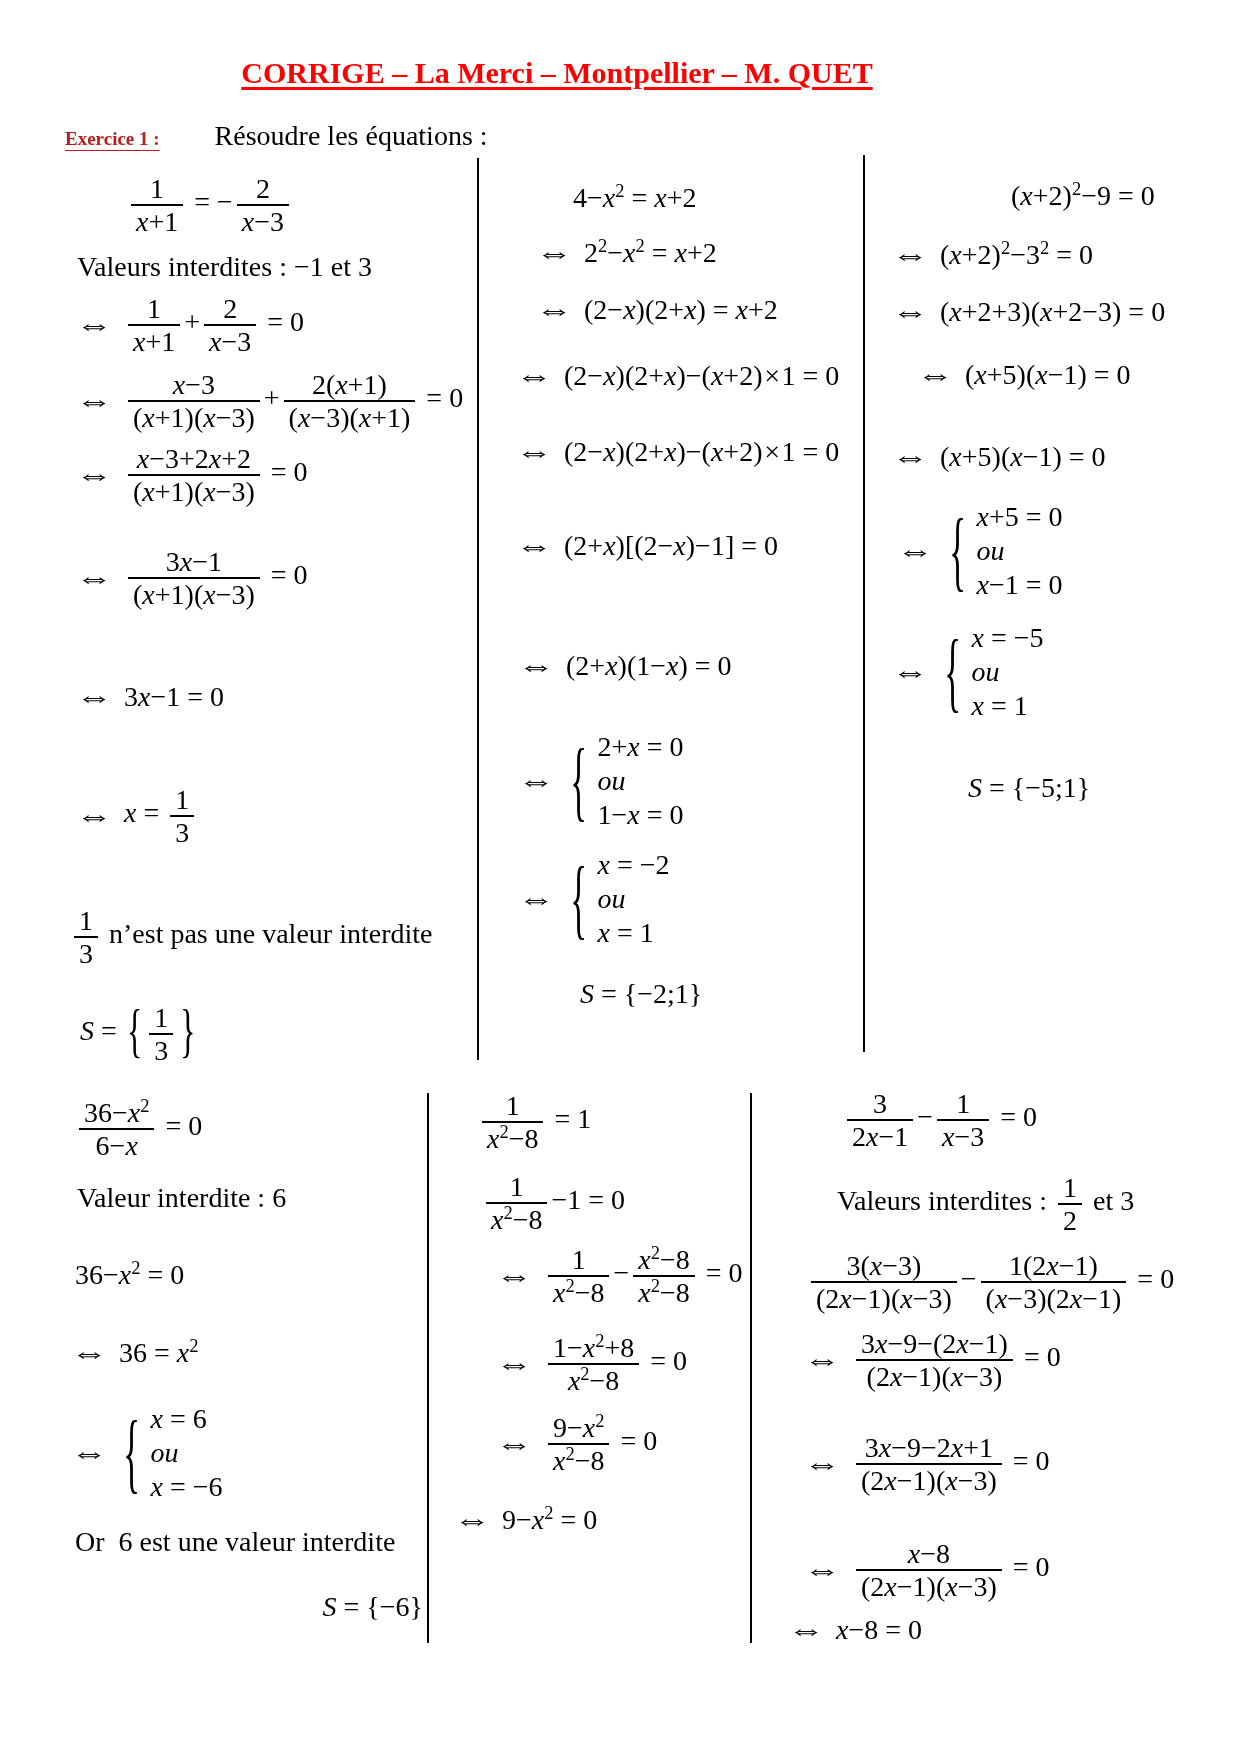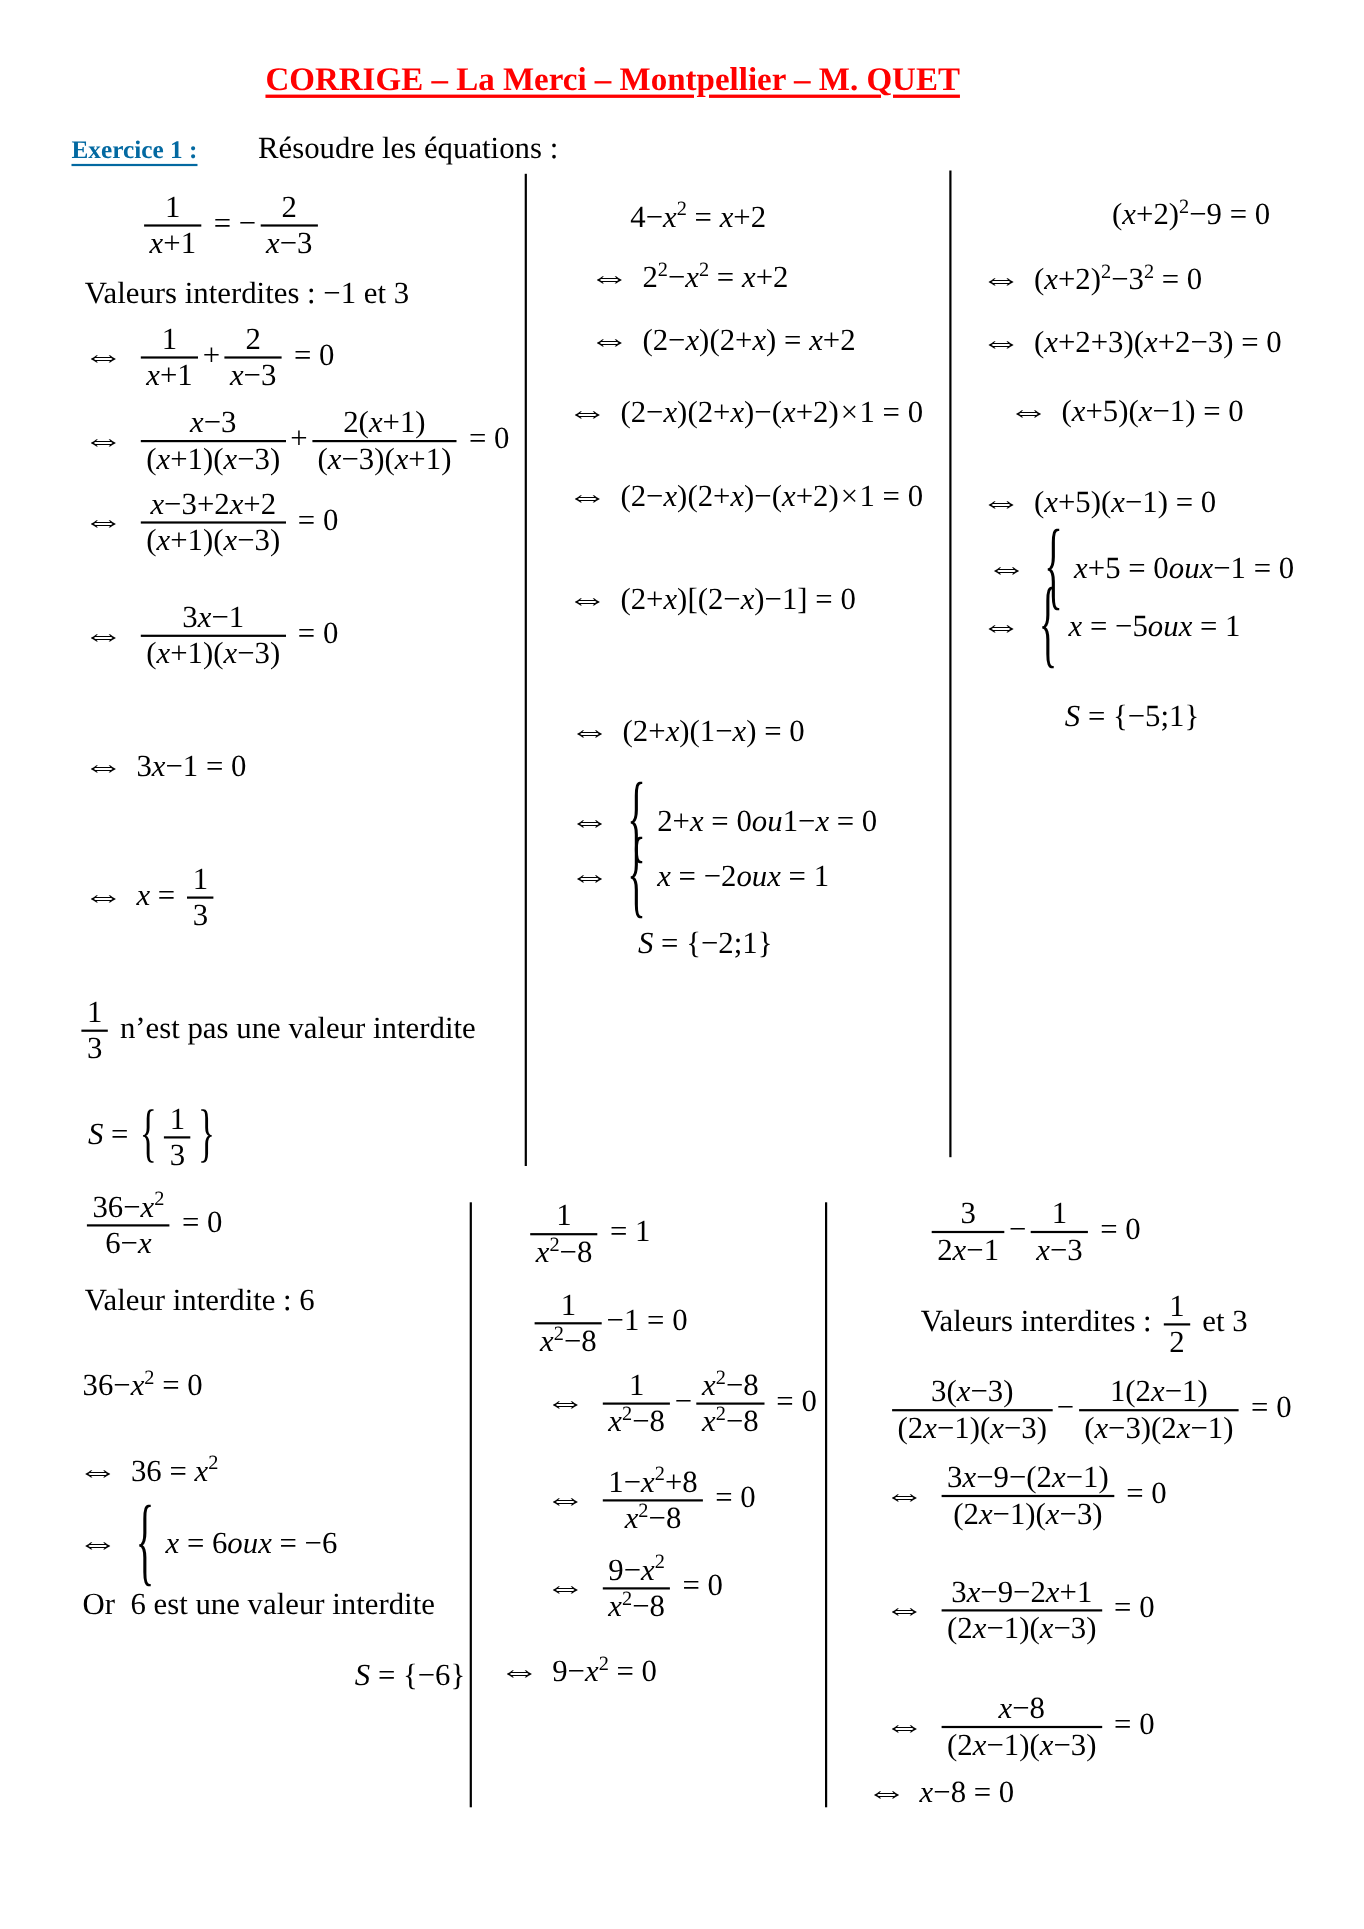--- a/index.html
+++ b/index.html
@@ -1,21 +1,21 @@
 <!DOCTYPE html>
 <html><head>
 <meta charset="utf-8">
 <style>
   html,body{margin:0;padding:0;background:#888;}
   .page{position:relative;width:1240px;height:1754px;background:#ffffff;margin:0 auto;
         font-family:"Liberation Serif","DejaVu Serif",serif;font-size:28px;color:#000;overflow:hidden;}
   .title{position:absolute;top:56px;left:0;width:1114px;text-align:center;
          font-size:30px;font-weight:bold;color:#ff0000;text-decoration:underline;text-underline-offset:4px;}
   .exline{position:absolute;top:120px;left:65px;white-space:nowrap;}
-  .exlabel{font-size:23px;font-weight:bold;color:#0369a1;text-decoration:underline;text-underline-offset:5px;}
+  .exlabel{font-size:19px;font-weight:bold;color:#b91c1c;text-decoration:underline;text-underline-offset:5px;}
   .exinstr{margin-left:55px;font-size:28px;color:#000;}
   .vdiv{position:absolute;width:2px;background:#000;}
   .vdiv.d1{left:477px;top:158px;height:902px;}
   .vdiv.d2{left:863px;top:155px;height:897px;}
   .vdiv.d3{left:427px;top:1093px;height:550px;}
   .vdiv.d4{left:750px;top:1093px;height:550px;}
   .col{position:absolute;}
   .col.s0c0{left:65px;top:158px;width:410px;}
   .col.s0c1{left:492px;top:158px;width:368px;}
   .col.s0c2{left:896px;top:158px;width:366px;}
@@ -23,21 +23,21 @@
   .col.s1c1{left:443px;top:1080px;width:304px;}
   .col.s1c2{left:765px;top:1080px;width:472px;}
   .line{display:flex;align-items:center;white-space:nowrap;}
   .iff{display:inline-block;transform:scaleX(1.35);transform-origin:center;margin-right:16px;flex:0 0 auto;}
   .fr{display:inline-flex;flex-direction:column;vertical-align:middle;text-align:center;margin:0 4px;}
   .nu{display:block;padding:0 5px;border-bottom:2px solid #000;line-height:31px;}
   .de{display:block;padding:0 5px;line-height:31px;}
   sup{font-size:66%;vertical-align:0.55em;line-height:0;}
   .cases{display:inline-flex;align-items:center;}
   .cbrace{display:inline-block;transform:scale(1.25,3.2);transform-origin:center;margin:0 12px 0 6px;font-weight:300;}
-  .crows{display:inline-flex;flex-direction:row;text-align:left;}
+  .crows{display:inline-flex;flex-direction:column;text-align:left;}
   .crow{line-height:34px;}
   .bb{display:inline-block;transform:scale(1.15,2.1);transform-origin:center;margin:0 4px;}
   .txt,.mth{display:inline-block;}
 </style>
 </head>
 <body>
 
 <div class="page">
   <div class="title">CORRIGE – La Merci – Montpellier – M. QUET</div>
   <div class="exline">
@@ -214,21 +214,21 @@
             <span class="crow"><i>o</i><i>u</i></span>
             <span class="crow"><i>x</i>&nbsp;=&nbsp;1</span>
           </span>
         </span>
       </div>
       <div class="line" style="margin-top: 49px; padding-left: 72px;">
         <span class="mth"><i>S</i>&nbsp;=&nbsp;{−5;1}</span>
       </div>
     </div>
   <div class="col s1c0">
-      <div class="line" style="margin-top: 2px; padding-left: 10px;">
+      <div class="line" style="margin-top: 17px; padding-left: 10px;">
         <span class="mth"><span class="fr">
             <span class="nu">36−<i>x</i><sup>2</sup></span>
             <span class="de">6−<i>x</i></span>
           </span>&nbsp;=&nbsp;0</span>
       </div>
       <div class="line" style="margin-top: 21px; padding-left: 12px;">
         <span class="txt">Valeur&nbsp;interdite&nbsp;:&nbsp;6</span>
       </div>
       <div class="line" style="margin-top: 45px; padding-left: 10px;">
         <span class="mth">36−<i>x</i><sup>2</sup>&nbsp;=&nbsp;0</span>

